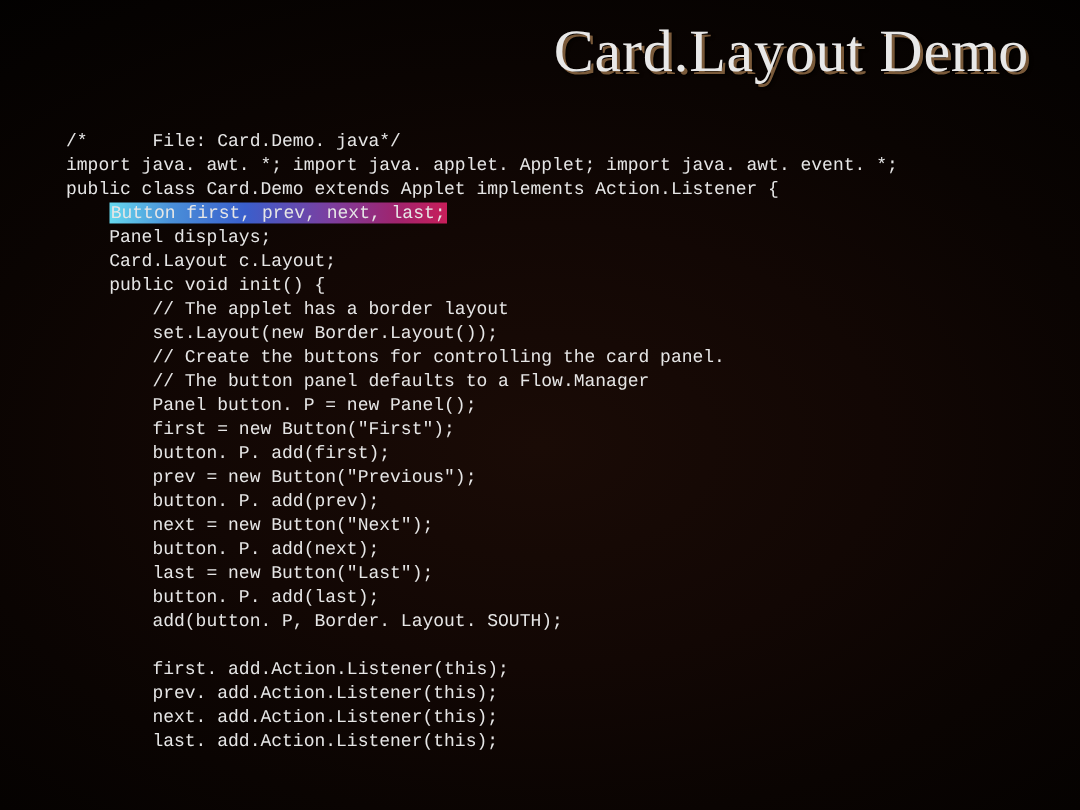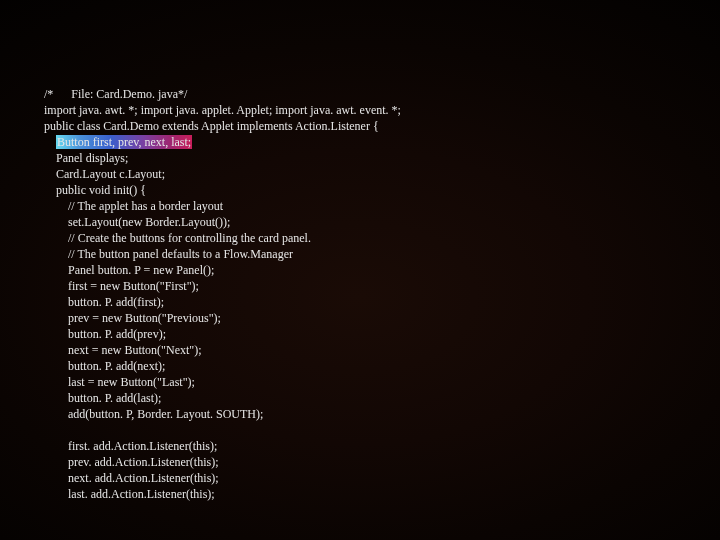--- a/index.html
+++ b/index.html
@@ -29,38 +29,39 @@
     font-size: 40px;
     color: #e8e8e8;
     text-shadow: 2px 2px 0 #7a5a3a, 3px 3px 2px rgba(0,0,0,0.8);
     letter-spacing: 0.5px;
   }
   .code {
     position: absolute;
     top: 86px;
     left: 44px;
     right: 30px;
-    font-family: Liberation Serif, serif;
+    font-family: Liberation Mono, monospace;
     font-size: 12px;
     line-height: 16px;
     color: #e6e6e6;
     white-space: pre;
   }
   .highlight {
     display: inline;
     padding: 0 1px;
   }
   .hl1 {
     background: linear-gradient(to right, #66d9ef 0%, #4a90d9 18%, #3a5fcc 40%, #7b3fa0 65%, #a0246e 85%, #c81e5a 100%);
   }
 </style>
 </head>
 <body>
 <div class="stage">
 
+<div class="title">Card.Layout Demo</div>
 
 <div class="code"><span>/*      File: Card.Demo. java*/</span>
 <span>import java. awt. *; import java. applet. Applet; import java. awt. event. *;</span>
 <span>public class Card.Demo extends Applet implements Action.Listener {</span>
     <span class="highlight hl1">Button first, prev, next, last;</span>
 <span>    Panel displays;</span>
 <span>    Card.Layout c.Layout;</span>
 <span>    public void init() {</span>
 <span>        // The applet has a border layout</span>
 <span>        set.Layout(new Border.Layout());</span>

